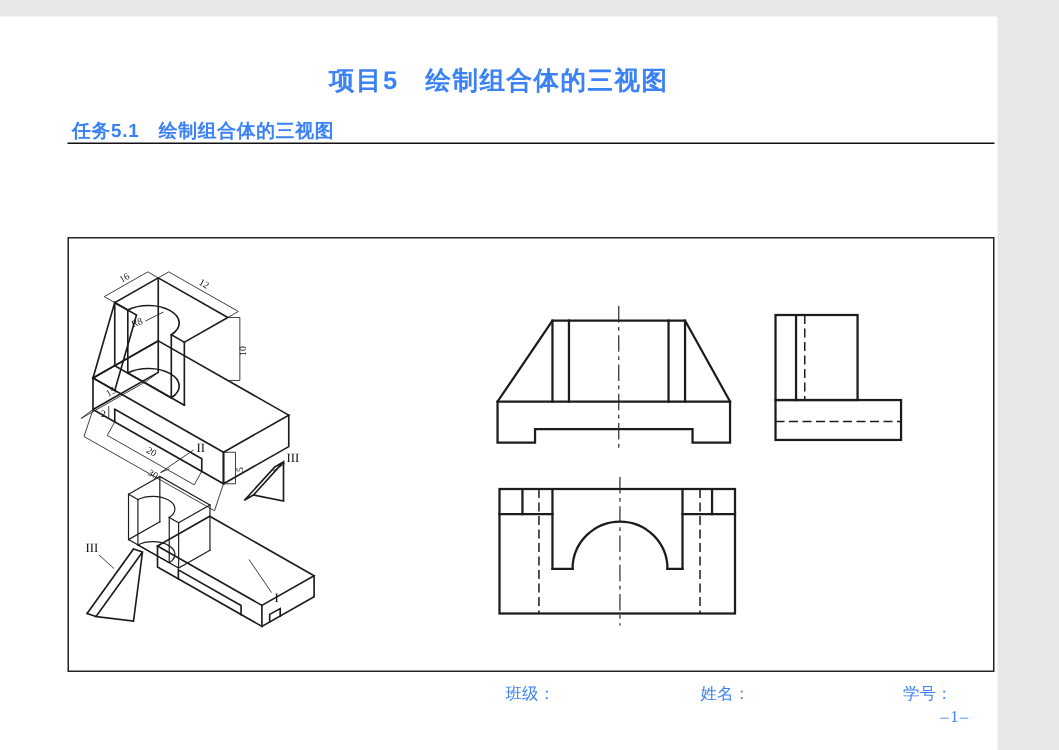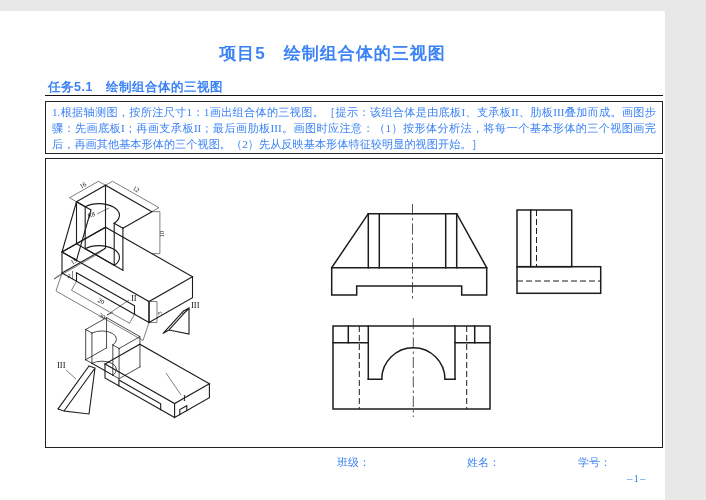--- a/index.html
+++ b/index.html
@@ -10,43 +10,40 @@
   .task-heading{position:absolute;left:48px;top:68px;
         font-family:"Liberation Sans",sans-serif;font-weight:bold;font-size:12.5px;letter-spacing:.5px;text-align:center;}
   .section-rule{position:absolute;left:45px;top:84px;width:618px;border-top:1.6px solid #111;}
   .instr-box{position:absolute;left:45px;top:90px;width:618px;height:53px;box-sizing:border-box;
         border:1.4px solid #222;padding:2px 6px 0 6px;}
   .instr-box p{margin:0;font-size:11.2px;line-height:16.2px;text-align:justify;}
   .draw-box{position:absolute;left:45px;top:147px;width:618px;height:290px;box-sizing:border-box;
         border:1.4px solid #222;}
   .draw-svg{position:absolute;left:45px;top:147px;}
   .footer-label{position:absolute;top:444px;font-size:11px;}
-  .f-class{left:337px;} .f-name{left:467px;text-align:center;} .f-id{left:578px;}
+  .f-class{left:337px;} .f-name{left:467px;text-align:center;} .f-id{left:602px;}
   .page-no{position:absolute;left:627px;top:461px;font-size:11px;letter-spacing:1px;}
   
   .ol{stroke:#1c1c1c;stroke-width:1.5;fill:none;stroke-linecap:square;}   
   .il{stroke:#1c1c1c;stroke-width:1.1;fill:none;stroke-linecap:square;}   
   .hid{stroke:#1c1c1c;stroke-width:1;fill:none;stroke-dasharray:6,3;}     
   .cl{stroke:#2a2a2a;stroke-width:.8;fill:none;stroke-dasharray:11,3,2.5,3;} 
   .dim{stroke:#2a2a2a;stroke-width:.6;fill:none;}
   .dimtxt{font-family:"Liberation Serif",serif;font-size:6.5px;fill:#111;}
   .parttxt{font-family:"Liberation Serif",serif;font-size:8.5px;fill:#111;}
 </style>
 </head>
 <body>
 
 <div class="page">
 
   <div class="page-title">项目5　绘制组合体的三视图</div>
   <div class="task-heading">任务5.1　绘制组合体的三视图</div>
   <div class="section-rule"></div>
 
-  <div class="instr-box">
-    <p>1.根据轴测图，按所注尺寸1：1画出组合体的三视图。［提示：该组合体是由底板I、支承板II、肋板III叠加而成。画图步骤：先画底板I；再画支承板II；最后画肋板III。画图时应注意：（1）按形体分析法，将每一个基本形体的三个视图画完后，再画其他基本形体的三个视图。（2）先从反映基本形体特征较明显的视图开始。］</p>
-  </div>
 
   <div class="draw-box"></div>
 
   <svg class="draw-svg" width="618" height="290" viewBox="0 0 618 290">
 
     <g>
 
       <path class="il" d="M17,94 L17,115 L104,164.5 L104,143.5"></path>
       <path class="il" d="M17,94 L104,143.5 L147.5,118.75 L60.5,69.25 Z"></path>
       <path class="il" d="M17,115 L60.5,90.25 L60.5,69.25"></path>

